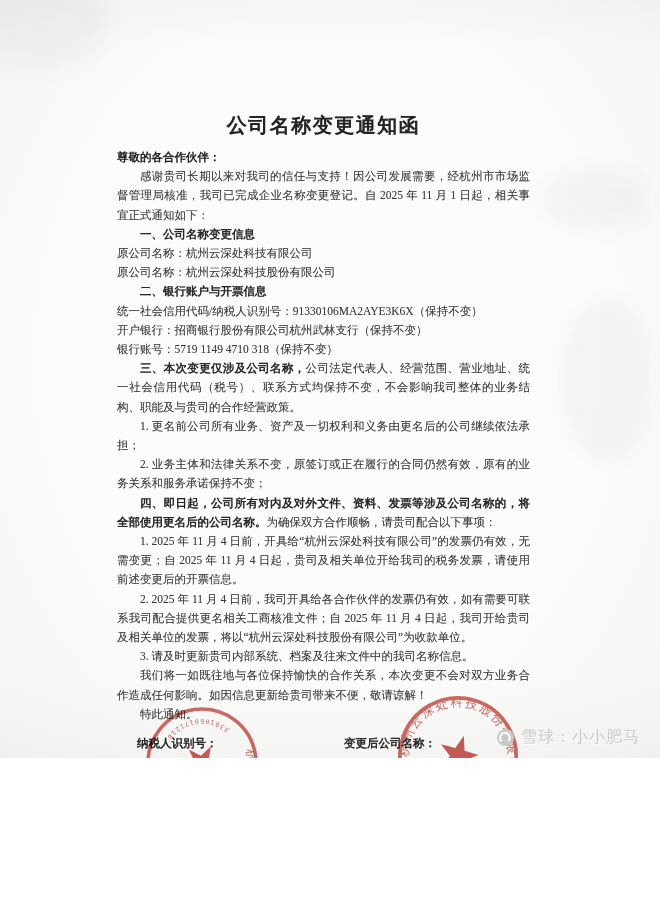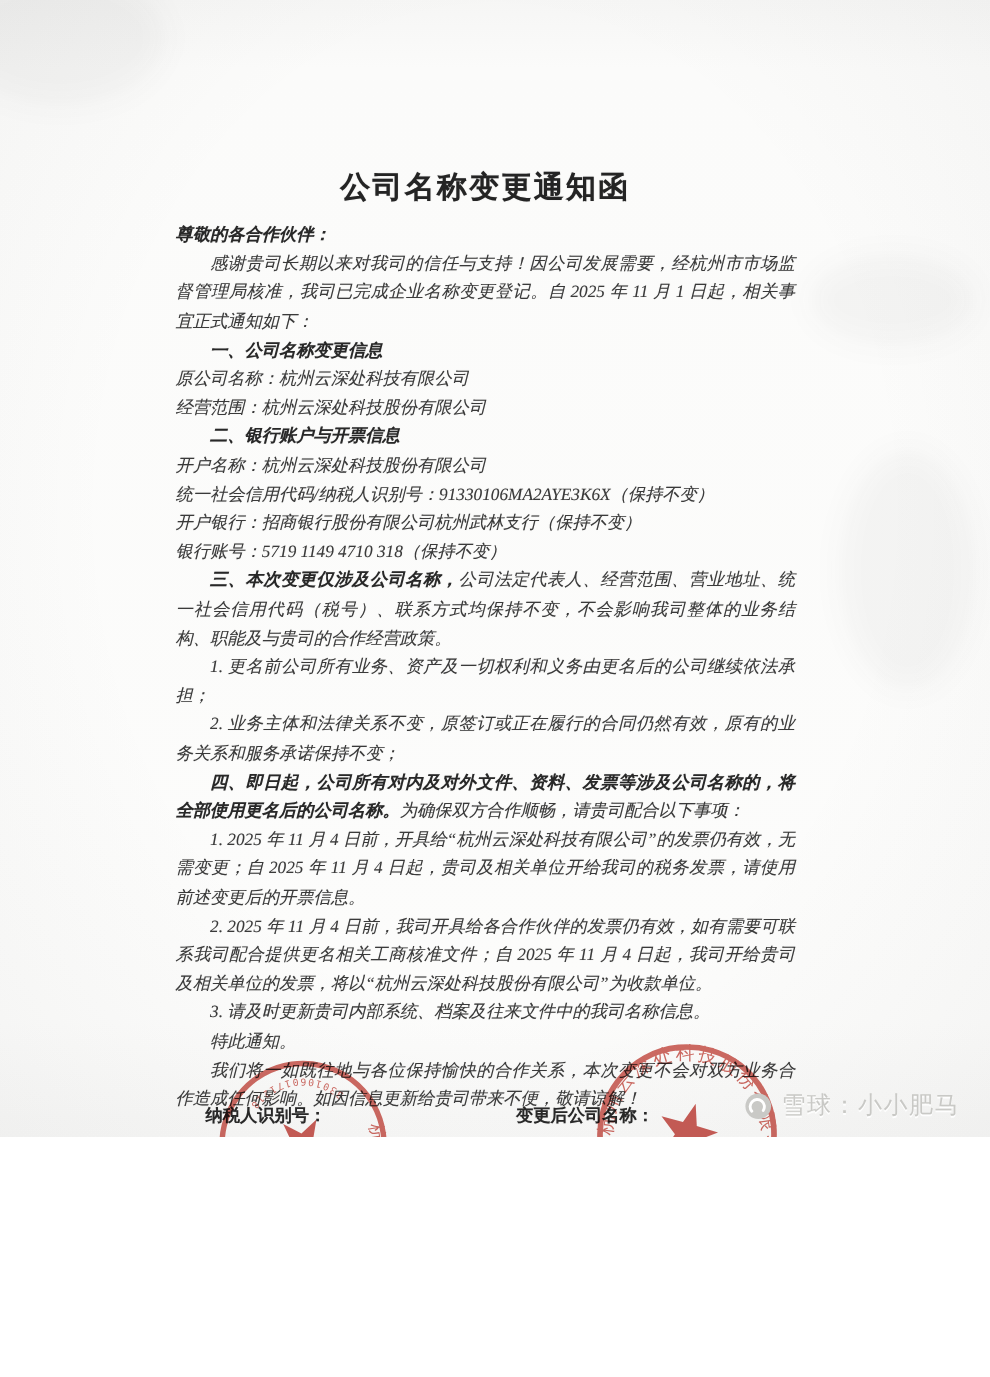--- a/index.html
+++ b/index.html
@@ -28,21 +28,20 @@
     margin:0 0 8px 0;
     font-size:20px;line-height:30px;
     font-weight:700;text-align:center;letter-spacing:1.5px;color:#242424;
     text-shadow:0 0 .6px rgba(40,40,40,.4);
   }
   .content p{
     margin:0;
     font-size:11.5px;line-height:19.2px;
     text-align:justify;
     text-shadow:0 0 .5px rgba(70,70,70,.35);
-    font-style:italic;
   }
   .indent{text-indent:2em;}
   .content b{font-weight:700;color:#282828;}
   .salutation{font-weight:700;color:#282828;}
   
   .sig{position:absolute;font-size:11.5px;color:#3a3a3a;white-space:nowrap;text-shadow:0 0 .5px rgba(70,70,70,.35);}
   .sig.bold{font-weight:700;color:#282828;}
   .sig.company{font-size:12px;}
   
   .stamp{position:absolute;mix-blend-mode:multiply;opacity:.82;filter:blur(.3px);pointer-events:none;}
@@ -65,39 +64,38 @@
   <div class="smudge s3"></div>
 
   <div class="content">
     <h1 class="doc-title">公司名称变更通知函</h1>
 
     <p class="salutation">尊敬的各合作伙伴：</p>
     <p class="indent">感谢贵司长期以来对我司的信任与支持！因公司发展需要，经杭州市市场监督管理局核准，我司已完成企业名称变更登记。自 2025 年 11 月 1 日起，相关事宜正式通知如下：</p>
 
     <p class="indent"><b>一、公司名称变更信息</b></p>
     <p>原公司名称：杭州云深处科技有限公司</p>
-    <p>经营范围：杭州云深处科技股份有限公司</p>
+    <p>原公司名称：杭州云深处科技股份有限公司</p>
 
     <p class="indent"><b>二、银行账户与开票信息</b></p>
-    <p>开户名称：杭州云深处科技股份有限公司</p>
     <p>统一社会信用代码/纳税人识别号：91330106MA2AYE3K6X（保持不变）</p>
     <p>开户银行：招商银行股份有限公司杭州武林支行（保持不变）</p>
     <p>银行账号：5719 1149 4710 318（保持不变）</p>
 
     <p class="indent"><b>三、本次变更仅涉及公司名称，</b><span>公司法定代表人、经营范围、营业地址、统一社会信用代码（税号）、联系方式均保持不变，不会影响我司整体的业务结构、职能及与贵司的合作经营政策。</span></p>
     <p class="indent">1. 更名前公司所有业务、资产及一切权利和义务由更名后的公司继续依法承担；</p>
     <p class="indent">2. 业务主体和法律关系不变，原签订或正在履行的合同仍然有效，原有的业务关系和服务承诺保持不变；</p>
 
     <p class="indent"><b>四、即日起，公司所有对内及对外文件、资料、发票等涉及公司名称的，将全部使用更名后的公司名称。</b><span>为确保双方合作顺畅，请贵司配合以下事项：</span></p>
     <p class="indent">1. 2025 年 11 月 4 日前，开具给“杭州云深处科技有限公司”的发票仍有效，无需变更；自 2025 年 11 月 4 日起，贵司及相关单位开给我司的税务发票，请使用前述变更后的开票信息。</p>
     <p class="indent">2. 2025 年 11 月 4 日前，我司开具给各合作伙伴的发票仍有效，如有需要可联系我司配合提供更名相关工商核准文件；自 2025 年 11 月 4 日起，我司开给贵司及相关单位的发票，将以“杭州云深处科技股份有限公司”为收款单位。</p>
     <p class="indent">3. 请及时更新贵司内部系统、档案及往来文件中的我司名称信息。</p>
 
+    <p class="indent">我们将一如既往地与各位保持愉快的合作关系，本次变更不会对双方业务合作造成任何影响。如因信息更新给贵司带来不便，敬请谅解！</p>
     <p class="indent">特此通知。</p>
-    <p class="indent">我们将一如既往地与各位保持愉快的合作关系，本次变更不会对双方业务合作造成任何影响。如因信息更新给贵司带来不便，敬请谅解！</p>
   </div>
 
   <div class="sig bold" style="left:137px;top:736px;">纳税人识别号：</div>
   <div class="sig company" style="left:106px;top:761px;">杭州云深处科技有限公司</div>
   <div class="sig bold" style="left:344px;top:736px;">变更后公司名称：</div>
   <div class="sig company" style="left:355px;top:761px;">杭州云深处科技股份有限公司</div>
   <div class="sig" style="left:403px;top:785px;margin-top:33px;">2025 年 11 月 1 日</div>
 
   <div class="stamp" style="left:137px;top:698px;width:130px;height:130px;">
     <svg width="130" height="130" viewBox="0 0 130 130">

